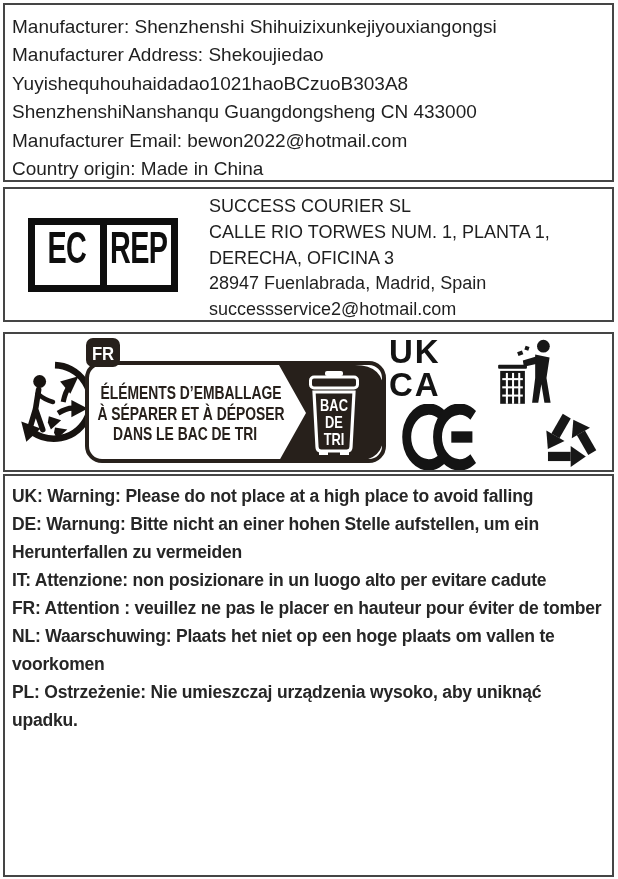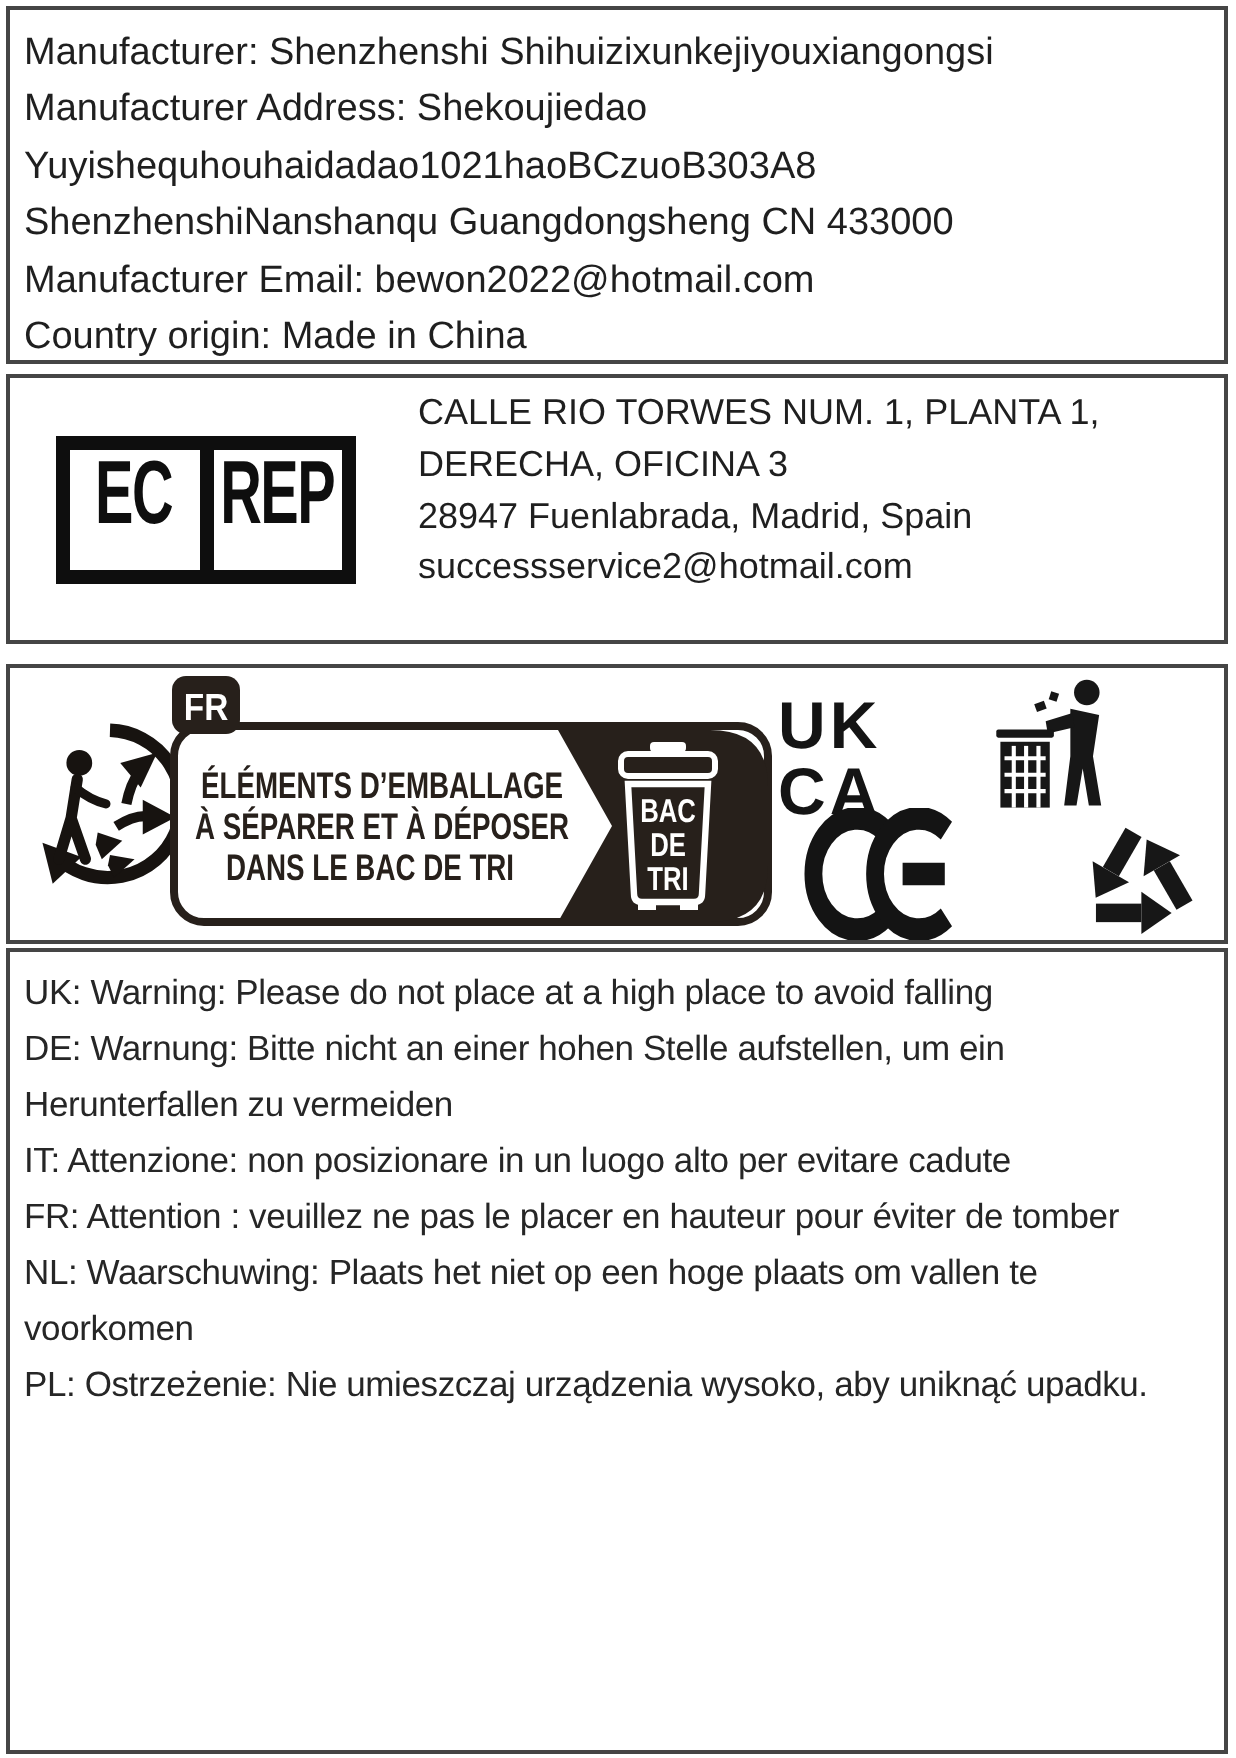--- a/index.html
+++ b/index.html
@@ -30,26 +30,26 @@
   .ecrep-address .line{white-space:nowrap;}
   
   #symbols-box{top:332px;height:140px;}
   #symbols-box svg{position:absolute;display:block;}
   #triman-svg{left:8px;top:26px;}
   #banner-svg{left:80px;top:3px;}
   #ce-svg{left:396px;top:70px;}
   #tidyman-svg{left:492px;top:5px;}
   #recycle-svg{left:526px;top:64px;}
   .ukca{
-    position:absolute;left:384px;top:12px;font-weight:700;font-size:33px;line-height:33px;
+    position:absolute;left:384px;top:1px;font-weight:700;font-size:33px;line-height:33px;
     letter-spacing:2px;color:#141414;
   }
   
   #warn-box{top:474px;height:403px;padding:6px 6px 0 7px;font-size:17.5px;line-height:28px;letter-spacing:-0.2px;color:#262626;}
-  #warn-box p{margin:0;}
+  #warn-box p{margin:0;font-weight:bold;}
   svg text{font-family:"Liberation Sans", sans-serif;}
 </style>
 </head>
 <body>
 
 <div>
 
   <section class="box" id="mfr-box">
     <div class="line">Manufacturer: Shenzhenshi Shihuizixunkejiyouxiangongsi</div>
     <div class="line">Manufacturer Address: Shekoujiedao</div>
@@ -62,20 +62,21 @@
   <section class="box" id="ecrep-box">
     <div class="ecrep-sym">
       <div class="ecrep-cell first">
           <span>EC</span>
         </div>
       <div class="ecrep-cell">
           <span>REP</span>
         </div>
     </div>
     <div class="ecrep-address">
+      <div class="line">SUCCESS COURIER SL</div>
       <div class="line">CALLE RIO TORWES NUM. 1, PLANTA 1,</div>
       <div class="line">DERECHA, OFICINA 3</div>
       <div class="line">28947 Fuenlabrada, Madrid, Spain</div>
       <div class="line">successservice2@hotmail.com</div>
     </div>
   </section>
 
   <section class="box" id="symbols-box">
 
     <svg id="triman-svg" width="84" height="88" viewBox="0 0 82 86">

